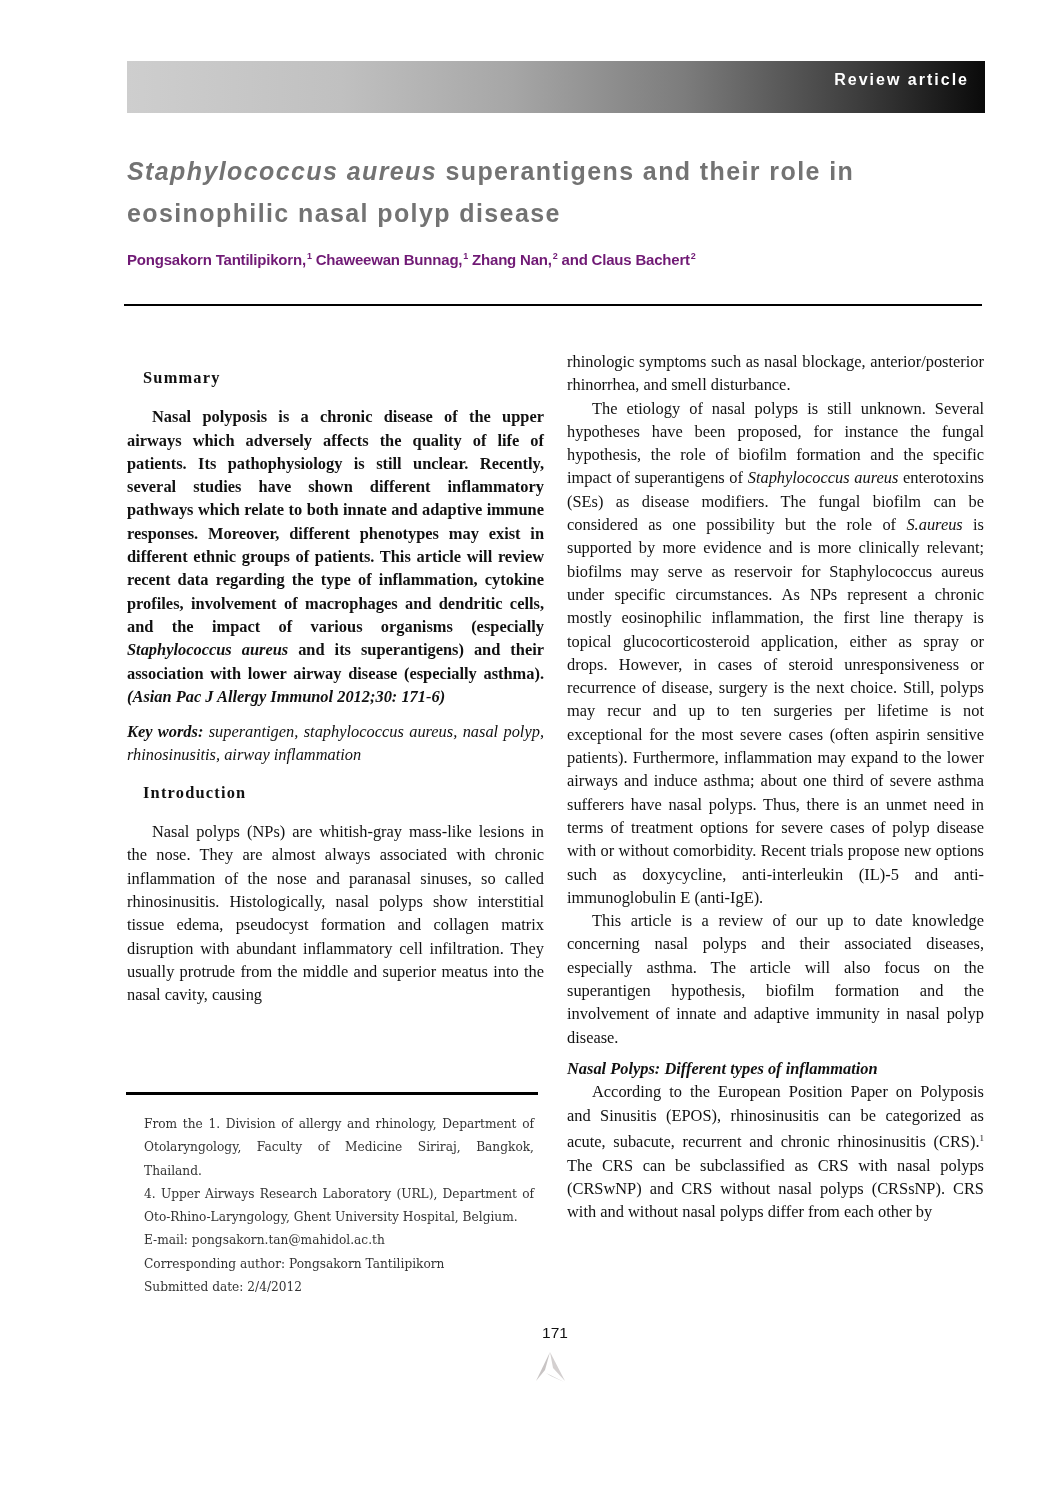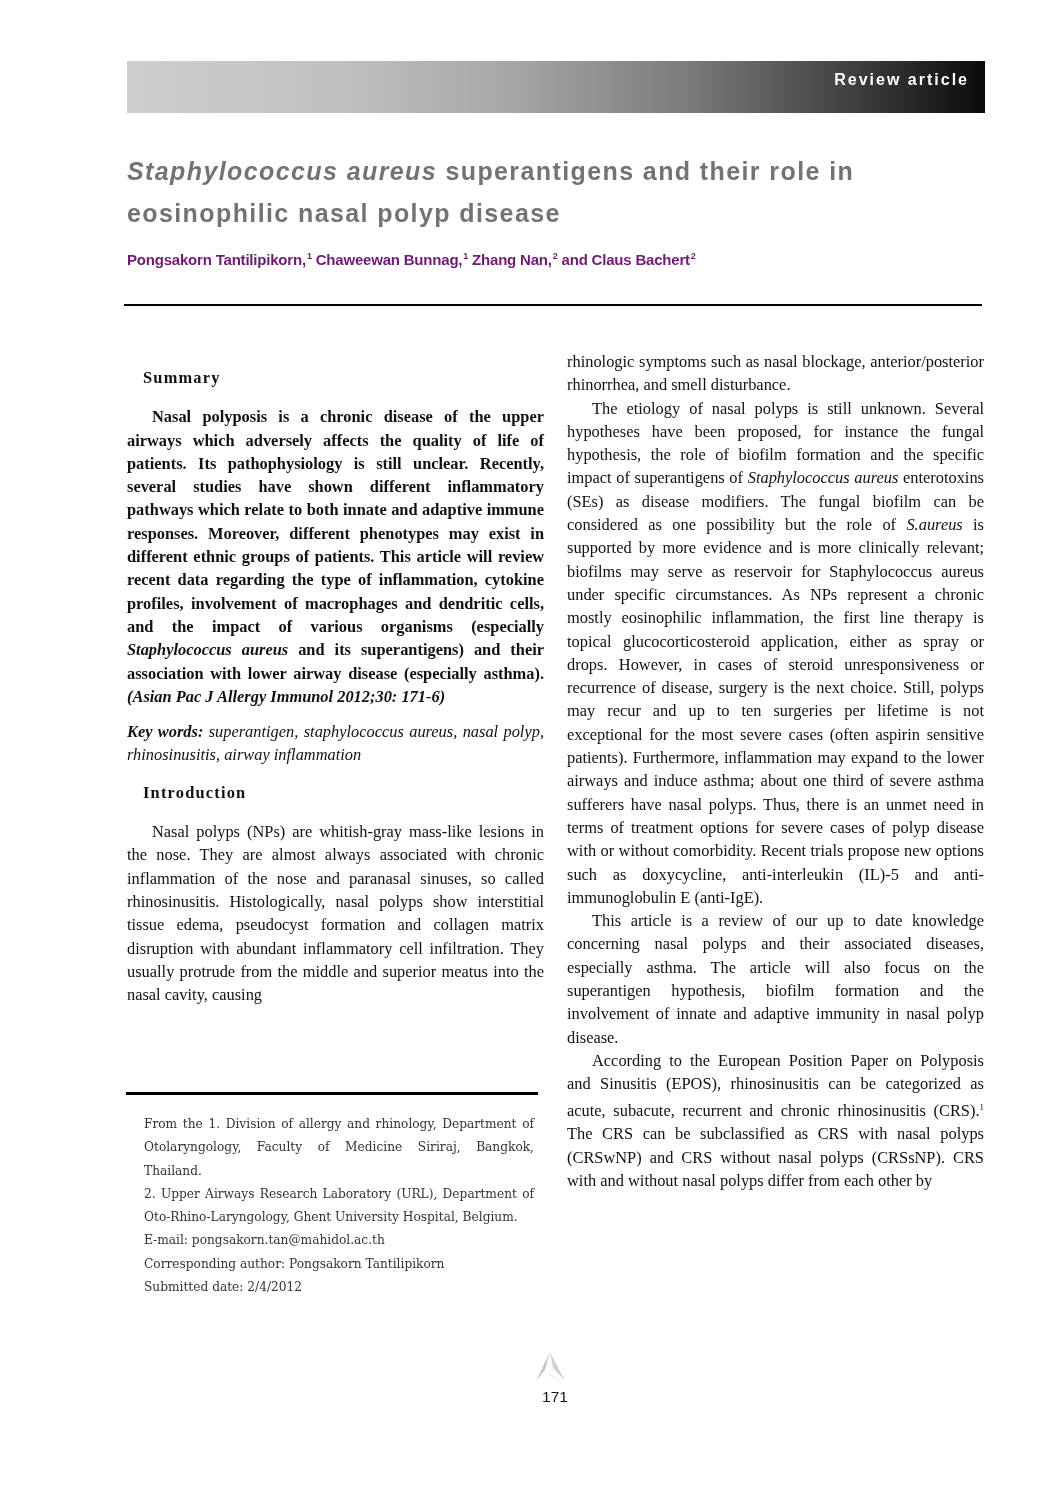--- a/index.html
+++ b/index.html
@@ -42,21 +42,21 @@
   .subhead { font-style: italic; font-weight: bold; margin-top: 8px !important; }
   .rule-foot { position: absolute; left: 126px; top: 1092px; width: 412px; height: 3px; background: #000; }
   .footnotes {
     position: absolute; left: 144px; top: 1113px; width: 390px;
     font-family: "DejaVu Serif", serif; font-size: 12.2px; line-height: 23.3px;
     color: #333; text-align: justify;
   }
   .footnotes p { margin: 0; }
   .logo { position: absolute; left: 533px; top: 1351px; width: 34px; height: 32px; }
   .page-num {
-    position: absolute; left: 500px; top: 1388px; width: 110px; text-align: center;
+    position: absolute; left: 500px; top: 1324px; width: 110px; text-align: center;
     font-family: "Liberation Sans", sans-serif; font-size: 15.5px; color: #111;
   }
 </style>
 </head>
 <body>
 
 <div class="banner">
   <span class="banner-label">Review article</span>
 </div>
 
@@ -79,30 +79,31 @@
   <p class="indent summary-text"><span>Nasal polyposis is a chronic disease of the upper airways which adversely affects the quality of life of patients. Its pathophysiology is still unclear. Recently, several studies have shown different inflammatory pathways which relate to both innate and adaptive immune responses. Moreover, different phenotypes may exist in different ethnic groups of patients. This article will review recent data regarding the type of inflammation, cytokine profiles, involvement of macrophages and dendritic cells, and the impact of various organisms (especially </span><i>Staphylococcus aureus</i><span> and its superantigens) and their association with lower airway disease (especially asthma). </span><i>(Asian Pac J Allergy Immunol 2012;30: 171-6)</i></p>
   <p class="keywords"><b>Key words:</b><span> superantigen, staphylococcus aureus, nasal polyp, rhinosinusitis, airway inflammation</span></p>
   <h3 class="heading intro-head">Introduction</h3>
   <p class="indent">Nasal polyps (NPs) are whitish-gray mass-like lesions in the nose. They are almost always associated with chronic inflammation of the nose and paranasal sinuses, so called rhinosinusitis. Histologically, nasal polyps show interstitial tissue edema, pseudocyst formation and collagen matrix disruption with abundant inflammatory cell infiltration. They usually protrude from the middle and superior meatus into the nasal cavity, causing</p>
 </div>
 
 <div class="rule-foot"></div>
 
 <div class="footnotes">
   <p>From the 1. Division of allergy and rhinology, Department of Otolaryngology, Faculty of Medicine Siriraj, Bangkok, Thailand.</p>
-  <p>2. Upper Airways Research Laboratory (URL), Department of Oto-Rhino-Laryngology, Ghent University Hospital, Belgium.</p>
+  <p>4. Upper Airways Research Laboratory (URL), Department of Oto-Rhino-Laryngology, Ghent University Hospital, Belgium.</p>
   <p>E-mail: pongsakorn.tan@mahidol.ac.th</p>
   <p>Corresponding author: Pongsakorn Tantilipikorn</p>
   <p>Submitted date: 2/4/2012</p>
 </div>
 
 <div class="col col-right">
   <p>rhinologic symptoms such as nasal blockage, anterior/posterior rhinorrhea, and smell disturbance.</p>
   <p class="indent"><span>The etiology of nasal polyps is still unknown. Several hypotheses have been proposed, for instance the fungal hypothesis, the role of biofilm formation and the specific impact of superantigens of </span><i>Staphylococcus aureus</i><span> enterotoxins (SEs) as disease modifiers. The fungal biofilm can be considered as one possibility but the role of </span><i>S.aureus</i><span> is supported by more evidence and is more clinically relevant; biofilms may serve as reservoir for Staphylococcus aureus under specific circumstances. As NPs represent a chronic mostly eosinophilic inflammation, the first line therapy is topical glucocorticosteroid application, either as spray or drops. However, in cases of steroid unresponsiveness or recurrence of disease, surgery is the next choice. Still, polyps may recur and up to ten surgeries per lifetime is not exceptional for the most severe cases (often aspirin sensitive patients). Furthermore, inflammation may expand to the lower airways and induce asthma; about one third of severe asthma sufferers have nasal polyps. Thus, there is an unmet need in terms of treatment options for severe cases of polyp disease with or without comorbidity. Recent trials propose new options such as doxycycline, anti-interleukin (IL)-5 and anti-immunoglobulin E (anti-IgE).</span></p>
   <p class="indent">This article is a review of our up to date knowledge concerning nasal polyps and their associated diseases, especially asthma. The article will also focus on the superantigen hypothesis, biofilm formation and the involvement of innate and adaptive immunity in nasal polyp disease.</p>
+  <p class="subhead">Nasal Polyps: Different types of inflammation</p>
   <p class="indent"><span>According to the European Position Paper on Polyposis and Sinusitis (EPOS), rhinosinusitis can be categorized as acute, subacute, recurrent and chronic rhinosinusitis (CRS).</span><sup style="font-size:9px;">1</sup><span> The CRS can be subclassified as CRS with nasal polyps (CRSwNP) and CRS without nasal polyps (CRSsNP). CRS with and without nasal polyps differ from each other by</span></p>
 </div>
 
 <svg class="logo" viewBox="0 0 34 32">
   <polygon points="17,1 3,30 12,19" fill="#c8c4c4"></polygon>
   <polygon points="17,1 32,30 20,17" fill="#d4d0d0"></polygon>
   <polygon points="13,22 31,31 18,25" fill="#b8b4b4"></polygon>
 </svg>
 
 <div class="page-num">171</div>

